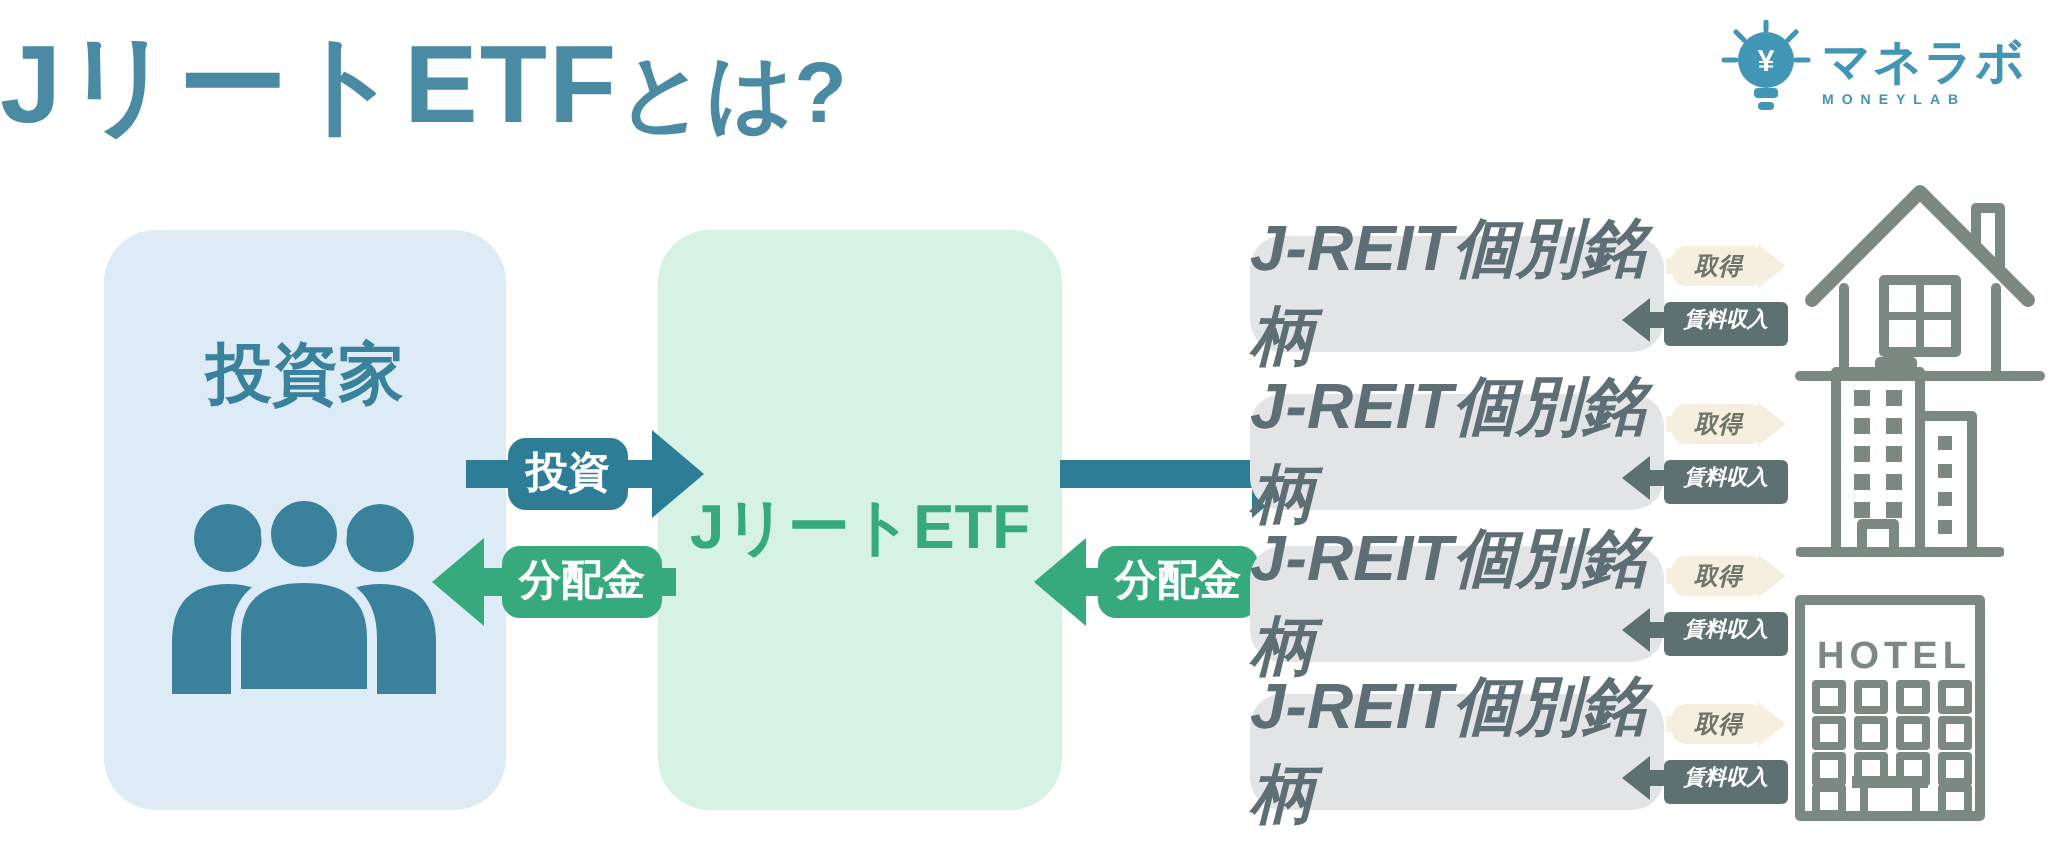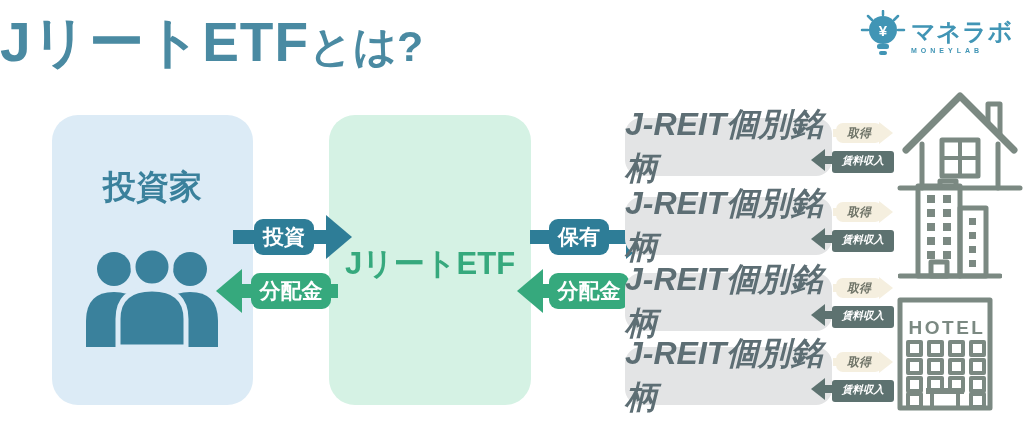--- a/index.html
+++ b/index.html
@@ -103,21 +103,20 @@
   </div>
   <div class="flow" style="left:216px;top:269px;width:125px;height:44px;">
     <div class="f-head left green" style="left:0;top:0;"></div>
     <div class="f-bar green" style="left:24px;top:15px;width:98px;"></div>
     <div class="f-label green" style="left:35px;top:4px;width:80px;">分配金</div>
   </div>
 
   <div class="flow" style="left:530px;top:215px;width:125px;height:44px;">
     <div class="f-bar teal" style="left:0;top:15px;width:98px;"></div>
     <div class="f-head right teal" style="left:96px;top:0;"></div>
-    <div class="f-label teal" style="left:19px;top:4px;width:60px;">保有</div>
   </div>
   <div class="flow" style="left:517px;top:269px;width:125px;height:44px;">
     <div class="f-head left green" style="left:0;top:0;"></div>
     <div class="f-bar green" style="left:24px;top:15px;width:94px;"></div>
     <div class="f-label green" style="left:32px;top:4px;width:80px;">分配金</div>
   </div>
 
   <div class="reit-box" style="top:118px;">J-REIT個別銘柄</div>
   <div class="reit-box" style="top:197px;">J-REIT個別銘柄</div>
   <div class="reit-box" style="top:273px;">J-REIT個別銘柄</div>

